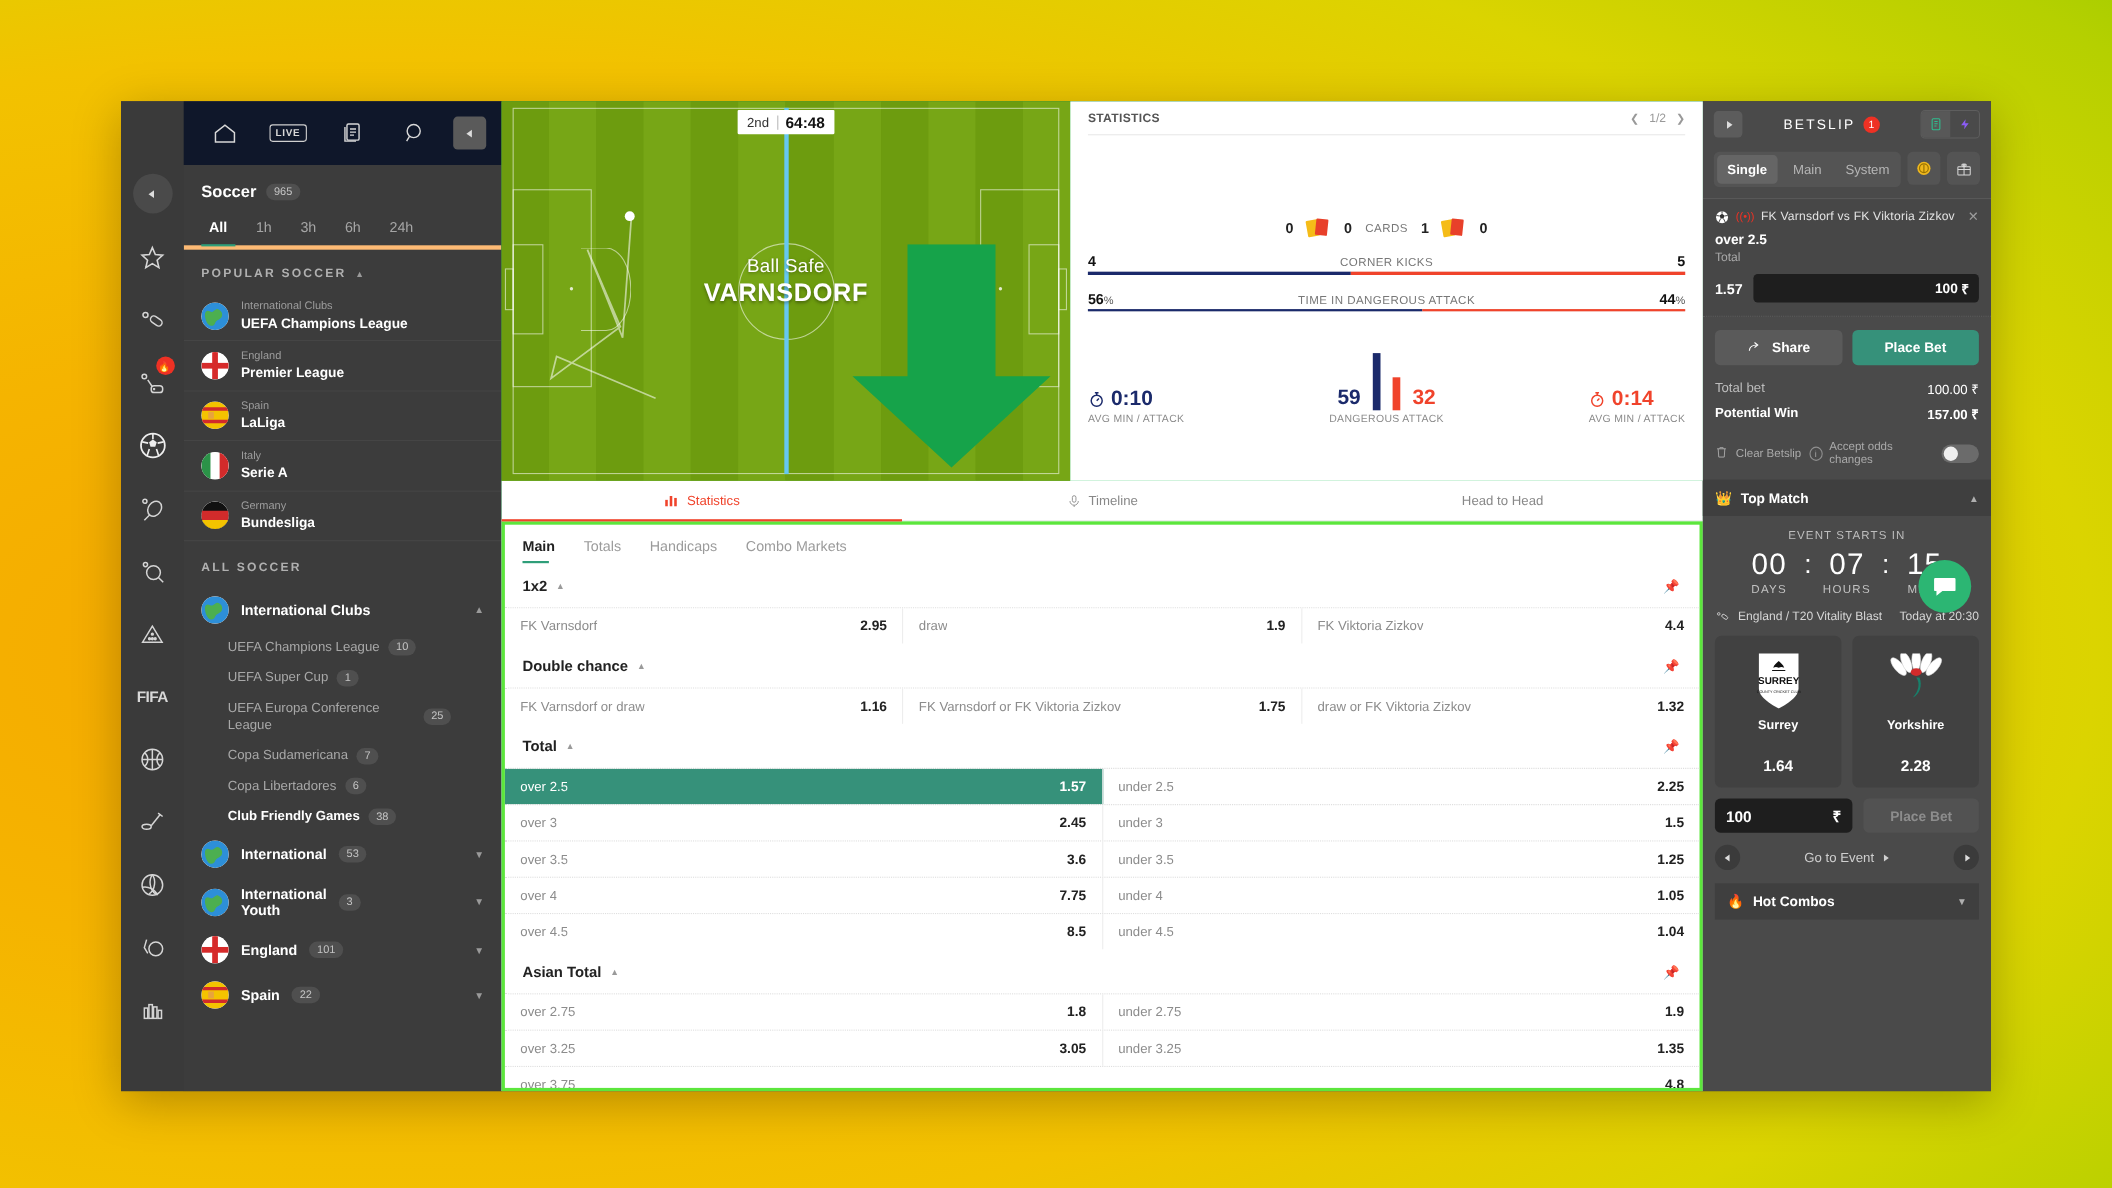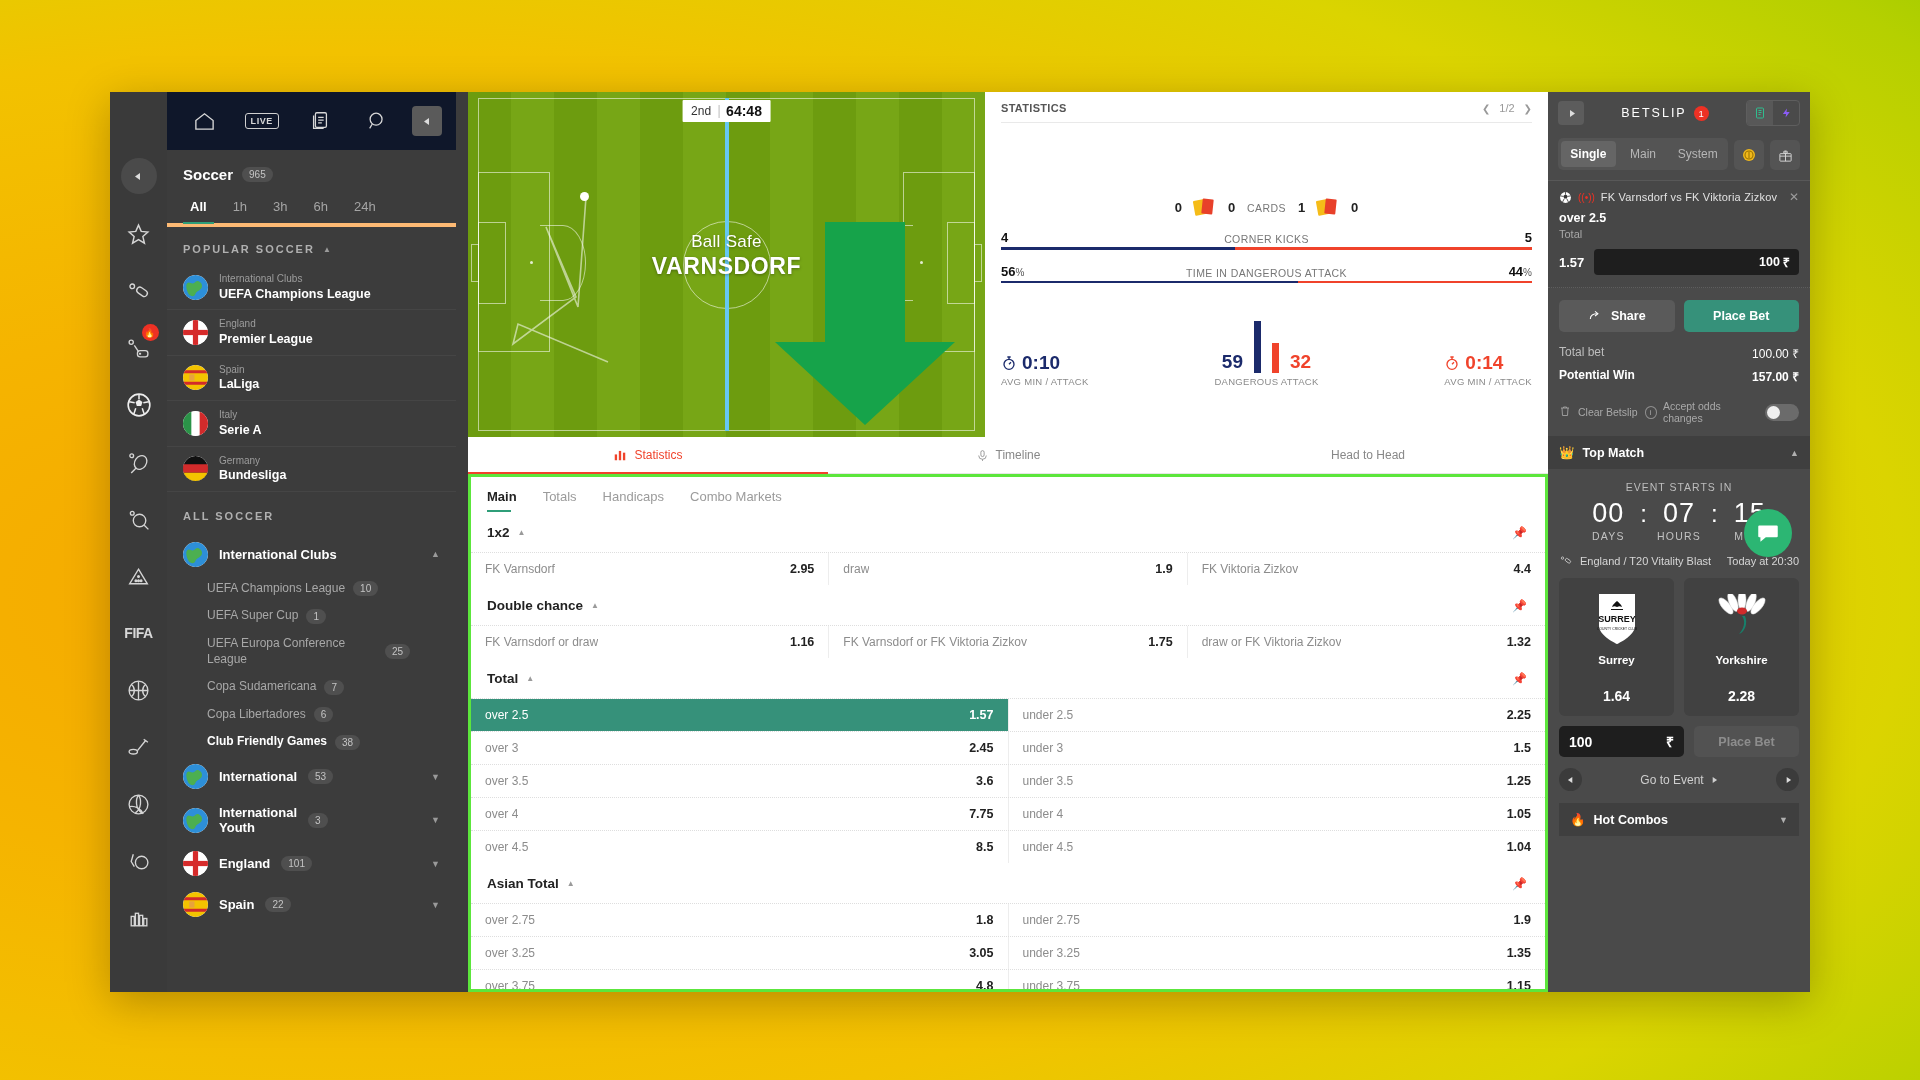--- a/index.html
+++ b/index.html
@@ -112,21 +112,21 @@
   .group-row .gname { font-size: 13px; color: #fff; font-weight: bold; flex: 1; }
   .group-row .caret { color: #9a9a9a; font-size: 9px; }
   .sub-row {
     display: flex; align-items: center; gap: 8px;
     padding: 6px 16px 6px 40px; cursor: pointer;
   }
   .sub-row .sname { font-size: 12px; color: #a8a8a8; line-height: 1.3; }
   .sub-row.sel .sname { color: #fff; font-weight: bold; }
 
   
-  .center { flex: 1; display: flex; flex-direction: column; background: #22c55e; min-width: 0; margin-left: 12px; }
+  .center { flex: 1; display: flex; flex-direction: column; background: #22c55e; min-width: 0; }
   .center-top { display: flex; height: 345px; }
 
   .pitch-wrap {
     width: 517px; flex: 0 0 517px; position: relative; overflow: hidden;
     background: linear-gradient(90deg,#6d9c10 0%,#6d9c10 100%);
   }
   .stripes { position: absolute; inset: 0; display: flex; }
   .stripes i { flex: 1; }
   .stripes i:nth-child(odd)  { background: #6d9c0f; }
   .stripes i:nth-child(even) { background: #77a616; }
@@ -255,21 +255,21 @@
   .bs-sq {
     width: 26px; height: 24px; border-radius: 4px; background: #5c5c5c;
     display: flex; align-items: center; justify-content: center; color: #ddd; font-size: 8px; cursor: pointer;
   }
   .bs-title { flex: 1; text-align: center; color: #fff; font-size: 12.5px; font-weight: normal; letter-spacing: 2px; display: flex; align-items: center; justify-content: center; gap: 7px; }
   .bs-badge { background: #ee3124; color: #fff; border-radius: 50%; width: 15px; height: 15px; font-size: 9.5px; display: flex; align-items: center; justify-content: center; letter-spacing: 0; }
   .bs-icons { display: flex; border: 1px solid #5e5e5e; border-radius: 4px; overflow: hidden; }
   .bs-icons div { width: 26px; height: 24px; display: flex; align-items: center; justify-content: center; cursor: pointer; }
   .bs-icons div:first-child { background: #585858; color: #2fbd8e; }
   .bs-icons div:last-child { color: #8b5cf6; }
-  .bs-modes { display: flex; align-items: flex-end; gap: 6px; padding: 4px 10px 10px; }
+  .bs-modes { display: flex; align-items: flex-start; gap: 6px; padding: 4px 10px 10px; }
   .modes-group { display: flex; background: #545454; border-radius: 5px; padding: 3px; flex: 1; }
   .mode { flex: 1; text-align: center; font-size: 12px; color: #b6b6b6; padding: 6px 2px; border-radius: 4px; cursor: pointer; }
   .mode.active { background: #656565; color: #fff; font-weight: bold; }
   .bs-chip { width: 30px; height: 30px; background: #545454; border-radius: 5px; display: flex; align-items: center; justify-content: center; cursor: pointer; font-size: 13px; }
   .bs-sel {
     background: #474747; border-top: 1px solid #585858; border-bottom: 1px dotted #5e5e5e;
     padding: 9px 11px 12px;
   }
   .sel-top { display: flex; align-items: center; gap: 6px; font-size: 11px; color: #e2e2e2; }
   .sel-top .ev { flex: 1; overflow: hidden; white-space: nowrap; text-overflow: ellipsis; letter-spacing: .2px;}
@@ -949,24 +949,20 @@
         <div class="odds-cell">
           <span class="nm">under 3.25</span>
           <span class="v">1.35</span>
         </div>
       </div>
       <div class="odds-row">
         <div class="odds-cell">
           <span class="nm">over 3.75</span>
           <span class="v">4.8</span>
         </div>
-        <div class="odds-cell">
-          <span class="nm">under 3.75</span>
-          <span class="v">1.15</span>
-        </div>
       </div>
     </div>
   </div>
 
   <div class="betslip">
     <div class="bs-head">
       <div class="bs-sq">
         <svg width="9" height="9" viewBox="0 0 9 9">
             <polygon points="3,1 3,8 8,4.5" fill="#ddd"></polygon>
           </svg>

